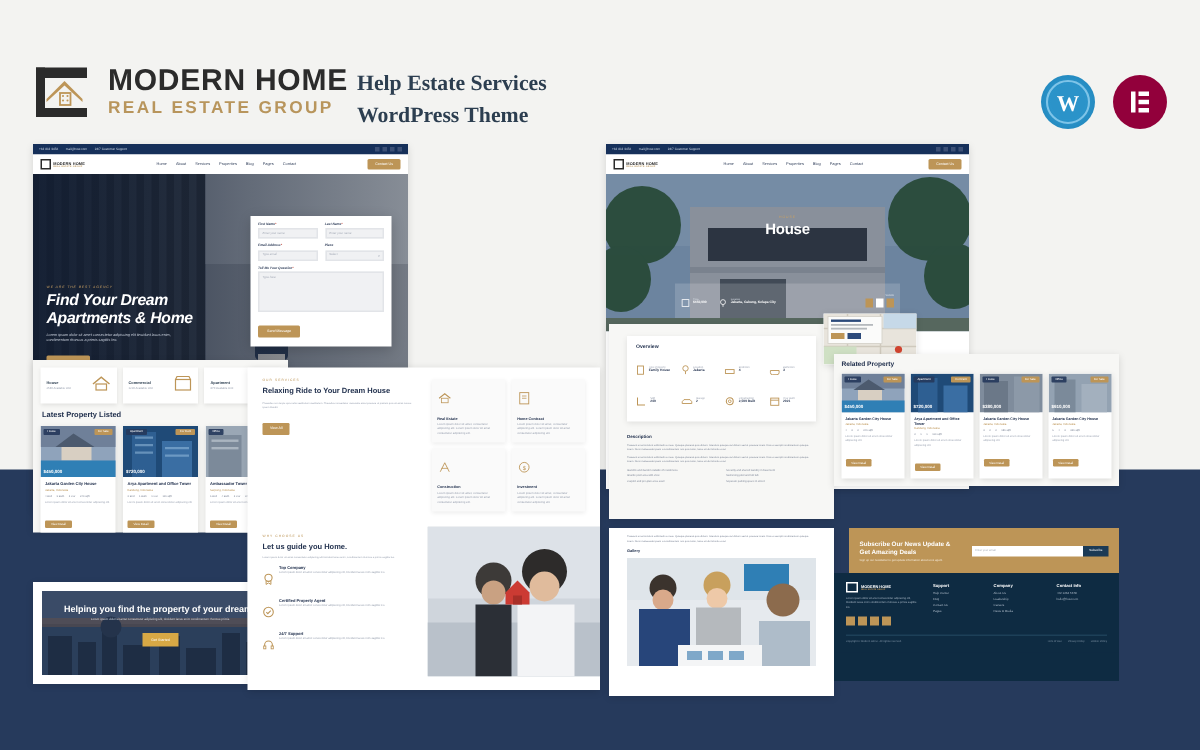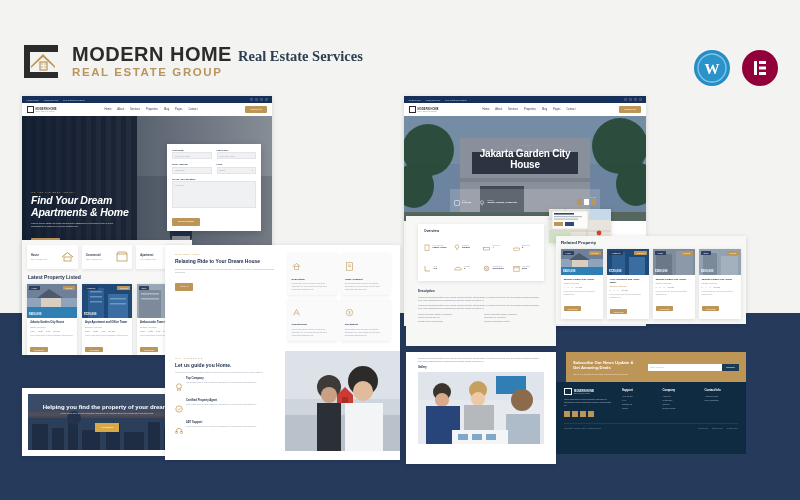--- a/index.html
+++ b/index.html
@@ -143,21 +143,22 @@
           <circle cx="20" cy="25" r=".7" fill="#bd9557"></circle>
             <circle cx="23" cy="25" r=".7" fill="#bd9557"></circle>
         </svg>
       </div>
       <div class="logo-text">
         <div class="l1">MODERN HOME</div>
         <div class="l2">REAL ESTATE GROUP</div>
       </div>
     </div>
     <div class="hdr-tagline">
-      <div>Real Estate Services</div>
+      <div>Help Estate Services</div>
+      <div>WordPress Theme</div>
     </div>
     <div class="badges">
       <div class="badge wp">
         <svg width="30" height="30" viewBox="0 0 30 30">
           <circle cx="15" cy="15" r="14" fill="none" stroke="#7ec4e8" stroke-width="1.4"></circle>
           <circle cx="15" cy="15" r="11.5" fill="#2b93c9"></circle>
           <text x="15" y="21" font-family="Liberation Serif, serif" font-size="15" font-weight="bold" fill="#fff" text-anchor="middle">W</text>
         </svg>
       </div>
       <div class="badge el">
@@ -608,21 +609,20 @@
               <ellipse cx="216" cy="30" rx="28" ry="28"></ellipse>
             <ellipse cx="10" cy="70" rx="20" ry="22"></ellipse>
               <ellipse cx="232" cy="68" rx="20" ry="22"></ellipse>
           </g>
           <rect y="96" width="242" height="9" fill="#7a8e74"></rect>
         </svg>
       </div>
       <div class="overlay" style="background:rgba(18,30,52,.34);"></div>
       <div style="position:absolute; left:0; right:0; top:28px; text-align:center;">
         <div class="hero-eyebrow">HOUSE</div>
-        <div class="hero-h1" style="font-size:10px;">Jakarta Garden City</div>
         <div class="hero-h1" style="font-size:10px;">House</div>
       </div>
 
       <div style="position:absolute; left:46px; right:46px; bottom:9px; background:rgba(255,255,255,.16); display:flex; align-items:center; gap:8px; padding:2.5px 4px;">
         <div style="display:flex;gap:2px;align-items:center;">
           <span><svg width="6" height="6" viewBox="0 0 8 8">
                 <rect x="1" y="1" width="6" height="6" fill="none" stroke="#fff" stroke-width=".7"></rect>
               </svg></span>
           <div>
             <div style="font-size:1.7px;color:#d8dee6;">Price</div>

